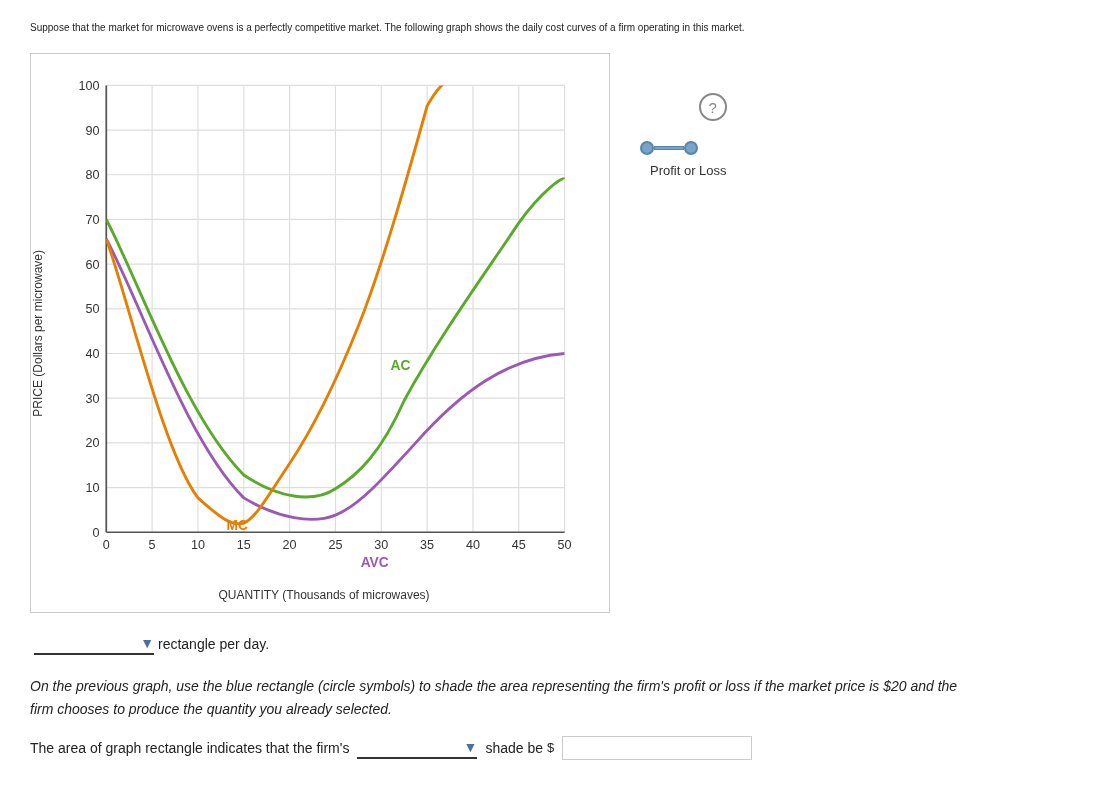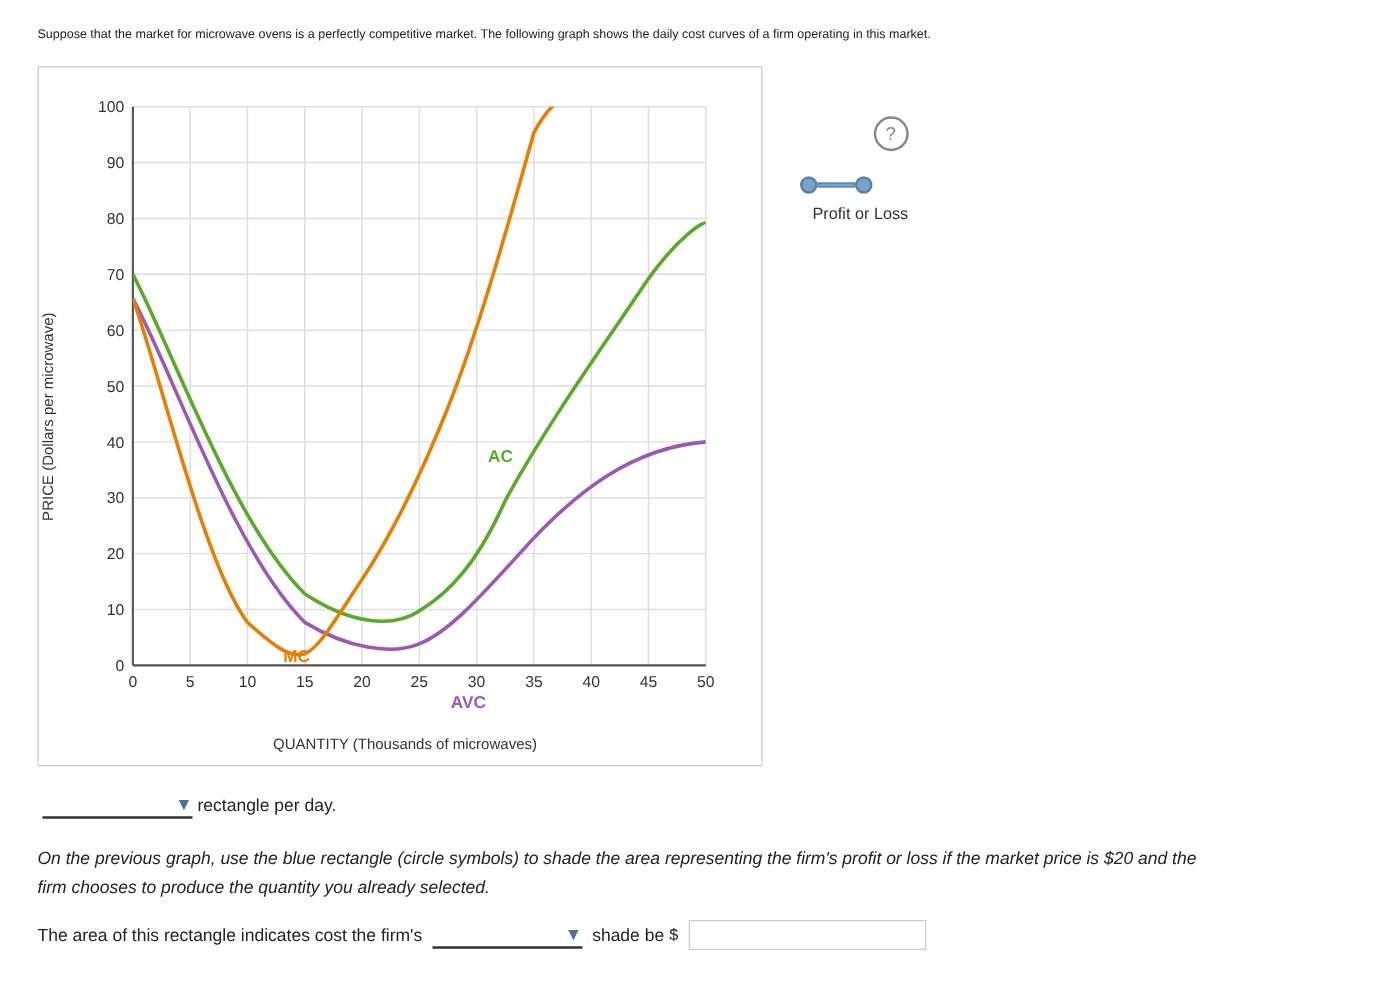--- a/index.html
+++ b/index.html
@@ -292,21 +292,21 @@
     <div class="inline-dropdown">
       <span class="dropdown-arrow">▼</span>
     </div>
     <span>rectangle per day.</span>
   </div>
 </div>
 
 <div class="question-block" style="margin-top: 20px;">
   <p class="italic-text">On the previous graph, use the blue rectangle (circle symbols) to shade the area representing the firm's profit or loss if the market price is $20 and the firm chooses to produce the quantity you already selected.</p>
   <div class="question-row" style="margin-top: 16px; flex-wrap: wrap; gap: 4px;">
-    <span>The area of this rectangle indicates cost the firm's</span>
+    <span>The area of graph rectangle indicates that the firm's</span>
     <div class="inline-dropdown">
       <span class="dropdown-arrow">▼</span>
     </div>
     <span>shade be</span>
     <span class="dollar-sign">$</span>
     <input type="text" class="inline-input" placeholder="" style="">
 
   </div>
 </div>
 

